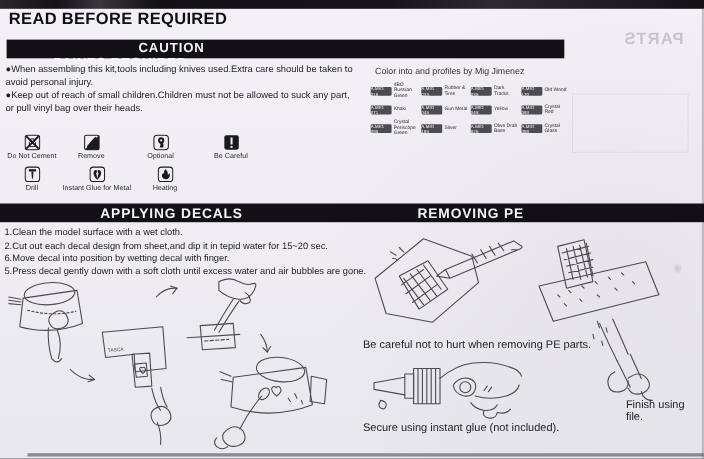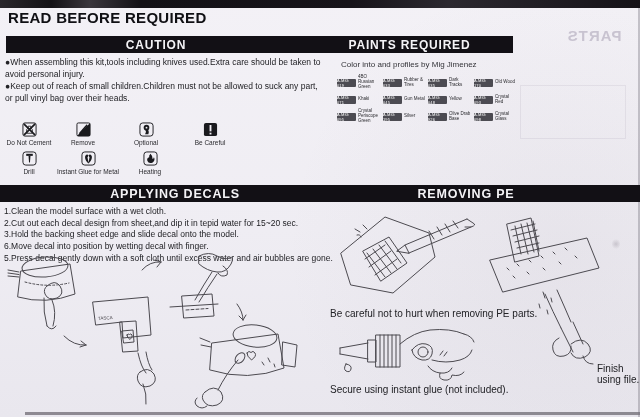--- a/index.html
+++ b/index.html
@@ -34,31 +34,31 @@
 
   .paints-subtitle{position:absolute;left:341px;top:60px;font-size:8px;color:#333338;}
   .paints-grid{position:absolute;left:337px;top:74px;width:180px;display:grid;
     grid-template-columns:46px 45px 46px 41px;grid-auto-rows:17px;}
   .swatch-cell{display:flex;align-items:center;}
   .chip{width:19px;height:8px;flex:0 0 auto;display:flex;align-items:center;justify-content:center;
     color:#fff;font-size:4px;letter-spacing:.1px;border-radius:1px;}
   .chip-name{font-size:4.5px;line-height:1.1;margin-left:2px;width:22px;color:#2a2a2e;}
 
   .mid-bar{position:absolute;left:0;top:185px;width:640px;height:17px;display:flex;}
-  .mid-bar .seg{display:flex;align-items:center;justify-content:center;color:#f4f3f6;font-weight:bold;font-size:12.5px;letter-spacing:.8px;margin-left:19px;}
+  .mid-bar .seg{display:flex;align-items:center;justify-content:center;color:#f4f3f6;font-weight:bold;font-size:12.5px;letter-spacing:.8px;}
   .seg-decals{width:312px;}
   .seg-pe{width:232px;}
 
   .decal-steps{position:absolute;left:4px;top:206px;width:332px;font-size:8.5px;line-height:1.37;color:#222226;}
   .decal-steps div{white-space:normal;}
 
   .caption{position:absolute;font-size:10px;color:#222226;}
   .cap-careful{left:330px;top:308px;}
   .cap-glue{left:330px;top:384px;text-align:right;}
-  .cap-file{left:552px;top:363px;padding-left:45px;}
+  .cap-file{left:524px;top:363px;padding-left:45px;}
 
   .sketch{position:absolute;}
   .sketch path,.sketch line,.sketch ellipse,.sketch circle,.sketch polyline,.sketch rect,.sketch polygon{
     fill:none;stroke:#4c4a50;stroke-width:1;stroke-linecap:round;stroke-linejoin:round;}
 
   .watermark{position:absolute;left:556px;top:27px;width:76px;text-align:center;
     font-size:15px;font-weight:bold;color:rgba(140,130,155,.40);transform:scaleX(-1);letter-spacing:1px;}
   .ghost-box{position:absolute;left:520px;top:85px;width:104px;height:52px;border:1px solid rgba(130,120,145,.12);}
   .smudge{position:absolute;left:612px;top:238px;width:8px;height:12px;border-radius:50%;
     background:radial-gradient(circle,rgba(90,80,95,.22),transparent 70%);}
@@ -70,21 +70,21 @@
 
   <div class="scan-edge-top"></div>
   <div class="scan-edge-right"></div>
   <div class="scan-edge-bottom"></div>
   <div class="watermark">PARTS</div>
   <div class="ghost-box"></div>
   <div class="smudge"></div>
 
   <div class="page-title">READ BEFORE REQUIRED</div>
 
-  <div class="header-bar" style="background: rgb(18, 16, 21);">
+  <div class="header-bar" style="background: rgb(18, 16, 21); flex-direction: column;">
     <div class="seg seg-caution">CAUTION</div>
     <div class="seg seg-paints">PAINTS REQUIRED</div>
   </div>
 
   <div class="caution-text">
     <p>●When assembling this kit,tools including knives used.Extra care should be taken to avoid personal injury.</p>
     <p>●Keep out of reach of small children.Children must not be allowed to suck any part, or pull vinyl bag over their heads.</p>
   </div>
 
   <div class="sym-row sym-row1">
@@ -202,21 +202,20 @@
   </div>
 
   <div class="mid-bar" style="background: rgb(18, 16, 21);">
     <div class="seg seg-decals">APPLYING DECALS</div>
     <div class="seg seg-pe">REMOVING PE</div>
   </div>
 
   <div class="decal-steps">
     <div>1.Clean the model surface with a wet cloth.</div>
     <div>2.Cut out each decal design from sheet,and dip it in tepid water for 15~20 sec.</div>
-    <div>3.Hold the backing sheet edge and slide decal onto the model.</div>
     <div>6.Move decal into position by wetting decal with finger.</div>
     <div>5.Press decal gently down with a soft cloth until excess water and air bubbles are gone.</div>
   </div>
 
   <svg class="sketch" style="left:0;top:250px" width="335" height="165" viewBox="0 0 335 165">
 
     <ellipse cx="45" cy="17" rx="23" ry="10" transform="rotate(-4 45 17)"></ellipse>
     <path d="M21,21 L70,14 L75,44 Q46,55 18,47 Z"></path>
     <path d="M8,20 l11,2 M8,26 l11,1 M8,23 l11,1.5"></path>
     <path d="M25,32 q22,6 44,1" stroke-dasharray="2,2"></path>

